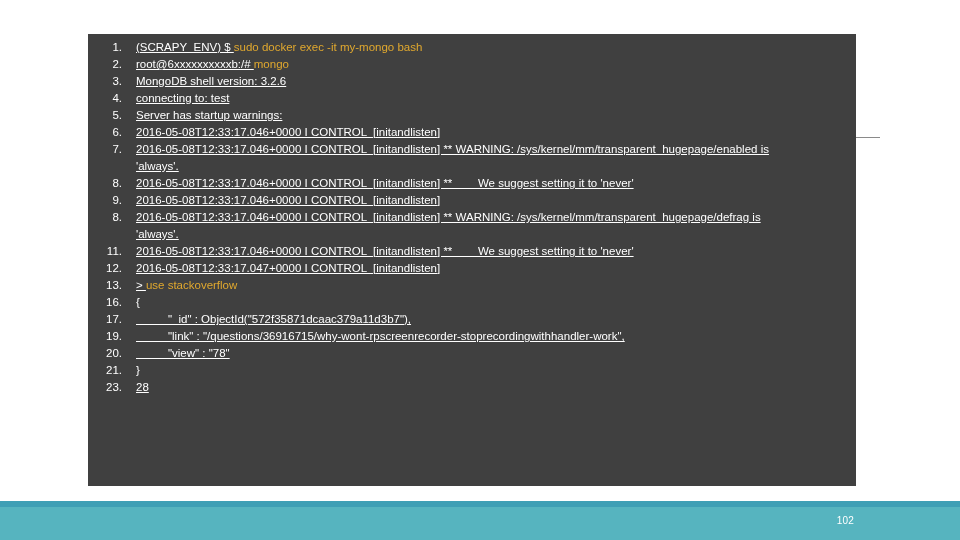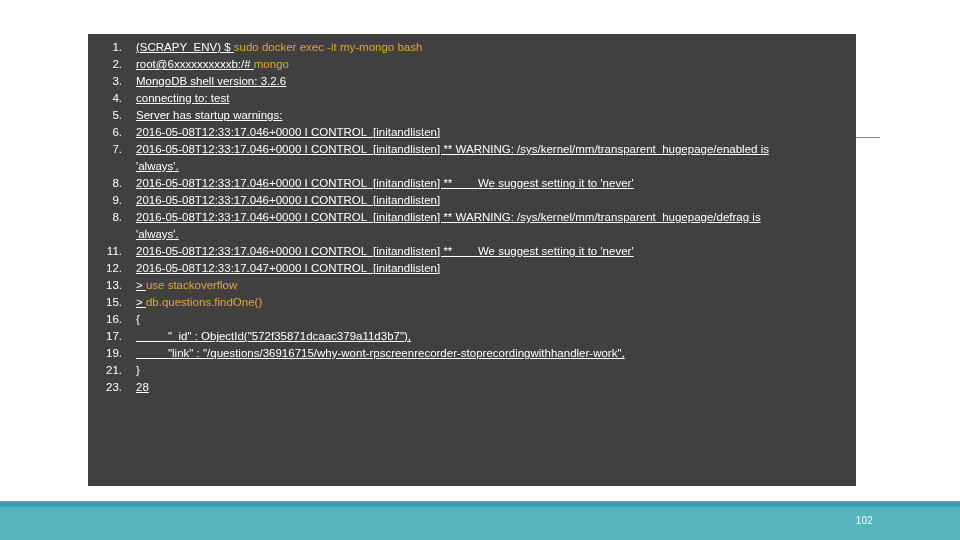--- a/index.html
+++ b/index.html
@@ -97,21 +97,21 @@
   #footer-band {
     position: absolute;
     left: 0;
     top: 507px;
     width: 960px;
     height: 33px;
     background: #56b4bf;
   }
   #page-number {
     position: absolute;
-    right: 87px;
+    right: 106px;
     top: 515px;
     color: #ffffff;
     font-size: 10px;
     font-family: "Liberation Sans", sans-serif;
     letter-spacing: 0.2px;
   }
 </style>
 </head>
 <body>
 
@@ -127,24 +127,24 @@
         <div class="code-line"><span class="lineno">6.</span><span class="txt white">2016-05-08T12:33:17.046+0000 I CONTROL  [initandlisten]</span></div>
         <div class="code-line"><span class="lineno">7.</span><span class="txt white">2016-05-08T12:33:17.046+0000 I CONTROL  [initandlisten] ** WARNING: /sys/kernel/mm/transparent_hugepage/enabled is</span></div>
         <div class="code-line cont"><span class="txt white">'always'.</span></div>
         <div class="code-line"><span class="lineno">8.</span><span class="txt white">2016-05-08T12:33:17.046+0000 I CONTROL  [initandlisten] **        We suggest setting it to 'never'</span></div>
         <div class="code-line"><span class="lineno">9.</span><span class="txt white">2016-05-08T12:33:17.046+0000 I CONTROL  [initandlisten]</span></div>
         <div class="code-line"><span class="lineno">8.</span><span class="txt white">2016-05-08T12:33:17.046+0000 I CONTROL  [initandlisten] ** WARNING: /sys/kernel/mm/transparent_hugepage/defrag is</span></div>
         <div class="code-line cont"><span class="txt white">'always'.</span></div>
         <div class="code-line"><span class="lineno">11.</span><span class="txt white">2016-05-08T12:33:17.046+0000 I CONTROL  [initandlisten] **        We suggest setting it to 'never'</span></div>
         <div class="code-line"><span class="lineno">12.</span><span class="txt white">2016-05-08T12:33:17.047+0000 I CONTROL  [initandlisten]</span></div>
         <div class="code-line"><span class="lineno">13.</span><span class="txt white">&gt; </span><span class="txt amber">use stackoverflow</span></div>
-        <div class="code-line"><span class="lineno">15.</span><span class="txt white">&gt; </span><span class="txt amber">db.questions.findOne()</span></div>
         <div class="code-line"><span class="lineno">16.</span><span class="txt white">{</span></div>
         <div class="code-line"><span class="lineno">17.</span><span class="txt white">          "_id" : ObjectId("572f35871dcaac379a11d3b7"),</span></div>
         <div class="code-line"><span class="lineno">19.</span><span class="txt white">          "link" : "/questions/36916715/why-wont-rpscreenrecorder-stoprecordingwithhandler-work",</span></div>
+        <div class="code-line"><span class="lineno">20.</span><span class="txt white">          "view" : "78"</span></div>
         <div class="code-line"><span class="lineno">21.</span><span class="txt white">}</span></div>
         <div class="code-line"><span class="lineno">23.</span><span class="txt white">28</span></div>
       </div>
   </div>
 
   <div id="right-rule"></div>
 
   <div id="footer-band-dark"></div>
   <div id="footer-band"></div>
   <div id="page-number">102</div>

